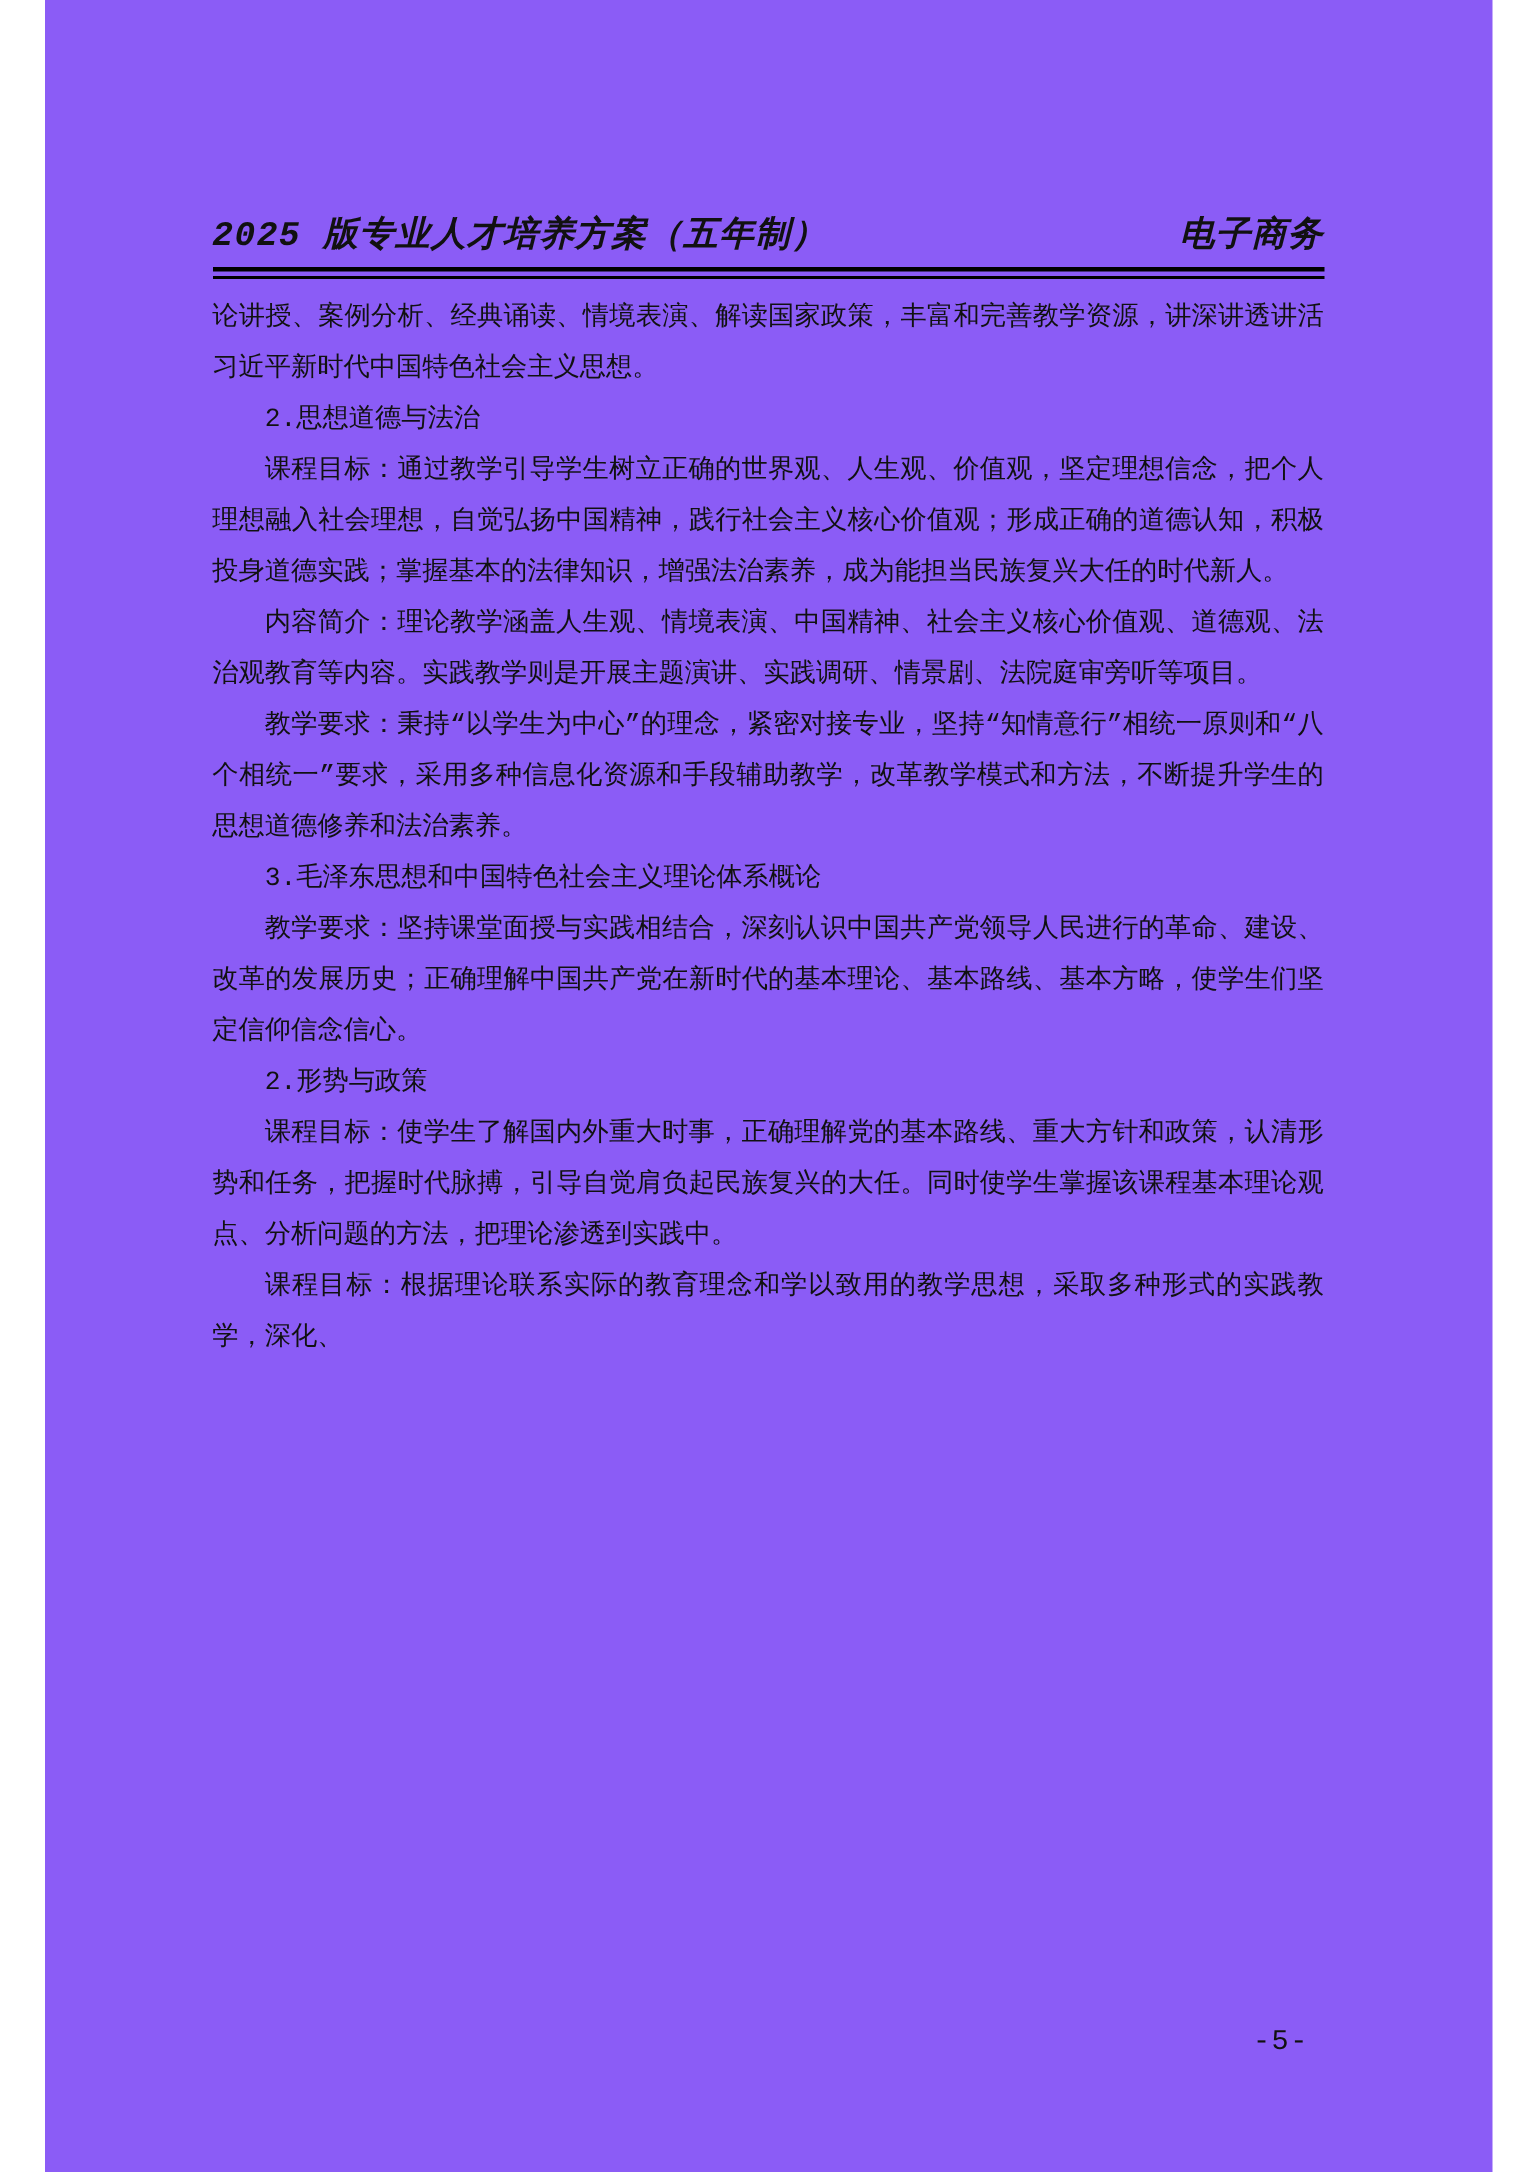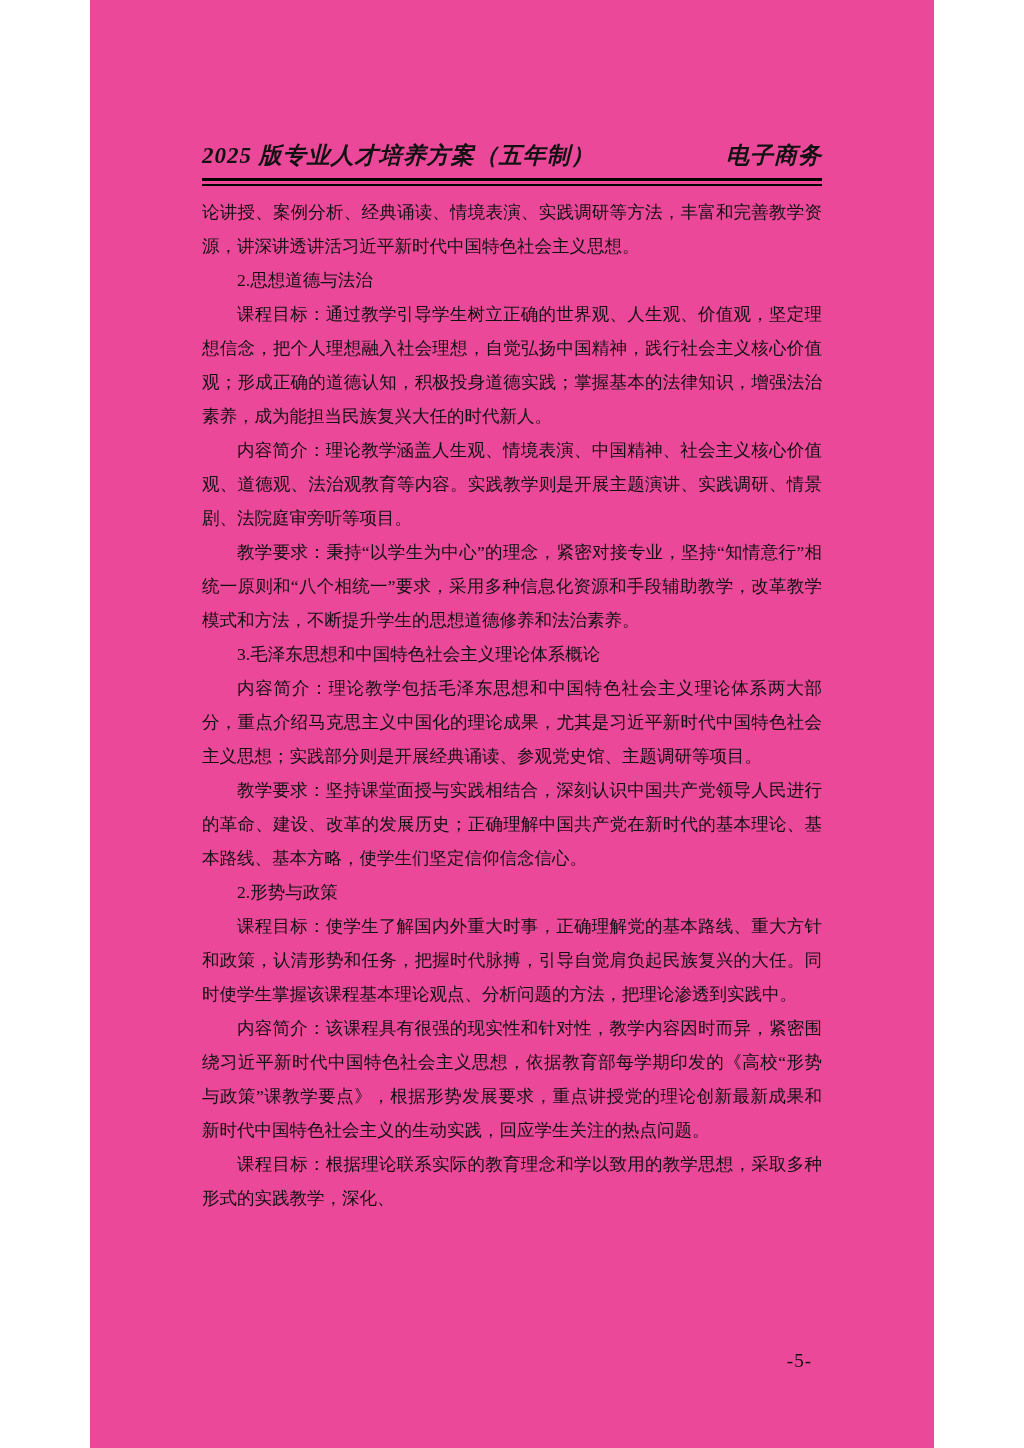--- a/index.html
+++ b/index.html
@@ -2,27 +2,27 @@
 <html><head>
 <meta charset="utf-8">
 <style>
   html, body {
     margin: 0;
     padding: 0;
     background: #ffffff;
   }
   .page {
     position: relative;
-    width: 844px;
+    width: 965px;
     height: 1448px;
     margin: 0 auto;
-    background: #ec4899;
+    background: #8b5cf6;
     box-sizing: border-box;
     padding: 140px 112px 0 112px;
-    font-family: Liberation Serif, serif;
+    font-family: Liberation Mono, monospace;
     color: #111111;
     overflow: hidden;
   }
   .header-row {
     display: flex;
     justify-content: space-between;
     align-items: flex-end;
     font-size: 23px;
     font-weight: bold;
     font-style: italic;
@@ -60,28 +60,26 @@
 <body>
 
 <div class="page">
   <div class="header-row">
     <span>2025 版专业人才培养方案（五年制）</span>
     <span>电子商务</span>
   </div>
   <div class="header-rule"></div>
 
   <div class="doc-body">
-      <p>论讲授、案例分析、经典诵读、情境表演、实践调研等方法，丰富和完善教学资源，讲深讲透讲活习近平新时代中国特色社会主义思想。</p>
+      <p>论讲授、案例分析、经典诵读、情境表演、解读国家政策，丰富和完善教学资源，讲深讲透讲活习近平新时代中国特色社会主义思想。</p>
       <p class="indent">2.思想道德与法治</p>
       <p class="indent">课程目标：通过教学引导学生树立正确的世界观、人生观、价值观，坚定理想信念，把个人理想融入社会理想，自觉弘扬中国精神，践行社会主义核心价值观；形成正确的道德认知，积极投身道德实践；掌握基本的法律知识，增强法治素养，成为能担当民族复兴大任的时代新人。</p>
       <p class="indent">内容简介：理论教学涵盖人生观、情境表演、中国精神、社会主义核心价值观、道德观、法治观教育等内容。实践教学则是开展主题演讲、实践调研、情景剧、法院庭审旁听等项目。</p>
       <p class="indent">教学要求：秉持“以学生为中心”的理念，紧密对接专业，坚持“知情意行”相统一原则和“八个相统一”要求，采用多种信息化资源和手段辅助教学，改革教学模式和方法，不断提升学生的思想道德修养和法治素养。</p>
       <p class="indent">3.毛泽东思想和中国特色社会主义理论体系概论</p>
-      <p class="indent">内容简介：理论教学包括毛泽东思想和中国特色社会主义理论体系两大部分，重点介绍马克思主义中国化的理论成果，尤其是习近平新时代中国特色社会主义思想；实践部分则是开展经典诵读、参观党史馆、主题调研等项目。</p>
       <p class="indent">教学要求：坚持课堂面授与实践相结合，深刻认识中国共产党领导人民进行的革命、建设、改革的发展历史；正确理解中国共产党在新时代的基本理论、基本路线、基本方略，使学生们坚定信仰信念信心。</p>
       <p class="indent">2.形势与政策</p>
       <p class="indent">课程目标：使学生了解国内外重大时事，正确理解党的基本路线、重大方针和政策，认清形势和任务，把握时代脉搏，引导自觉肩负起民族复兴的大任。同时使学生掌握该课程基本理论观点、分析问题的方法，把理论渗透到实践中。</p>
-      <p class="indent">内容简介：该课程具有很强的现实性和针对性，教学内容因时而异，紧密围绕习近平新时代中国特色社会主义思想，依据教育部每学期印发的《高校“形势与政策”课教学要点》，根据形势发展要求，重点讲授党的理论创新最新成果和新时代中国特色社会主义的生动实践，回应学生关注的热点问题。</p>
       <p class="indent">课程目标：根据理论联系实际的教育理念和学以致用的教学思想，采取多种形式的实践教学，深化、</p>
     </div>
 
   <div class="page-footer">-5-</div>
 </div>
 
 </body></html>

